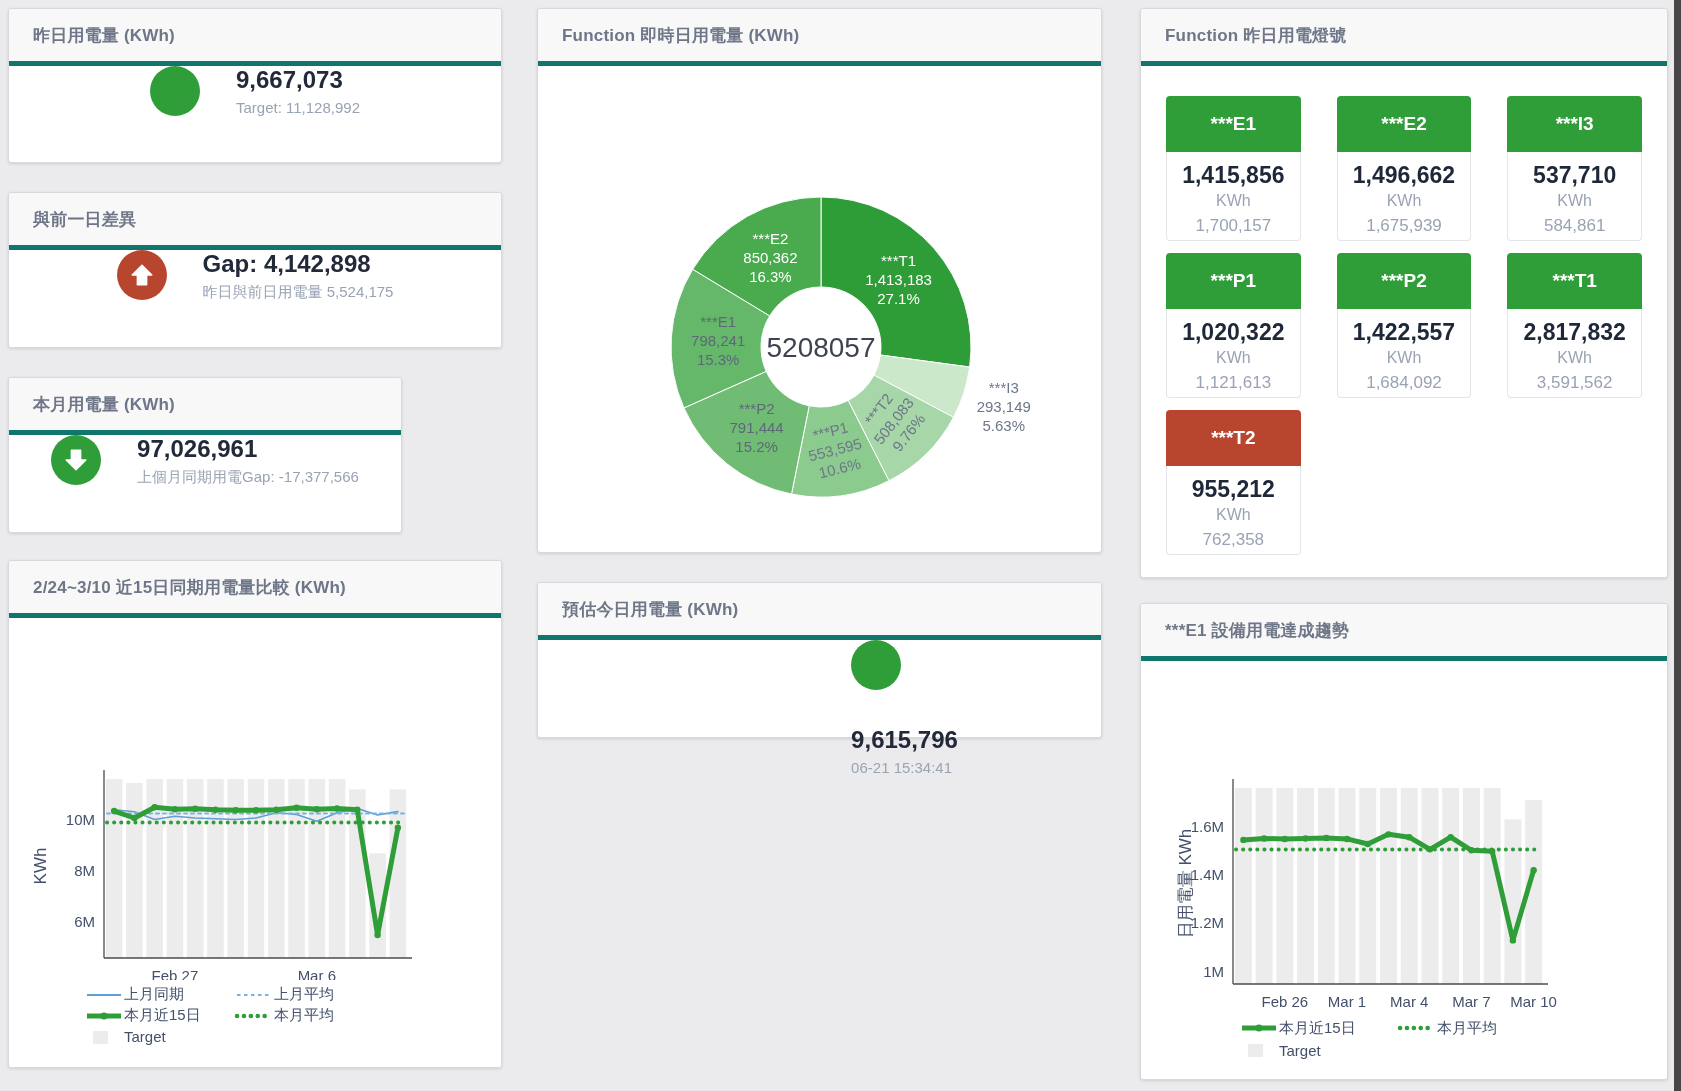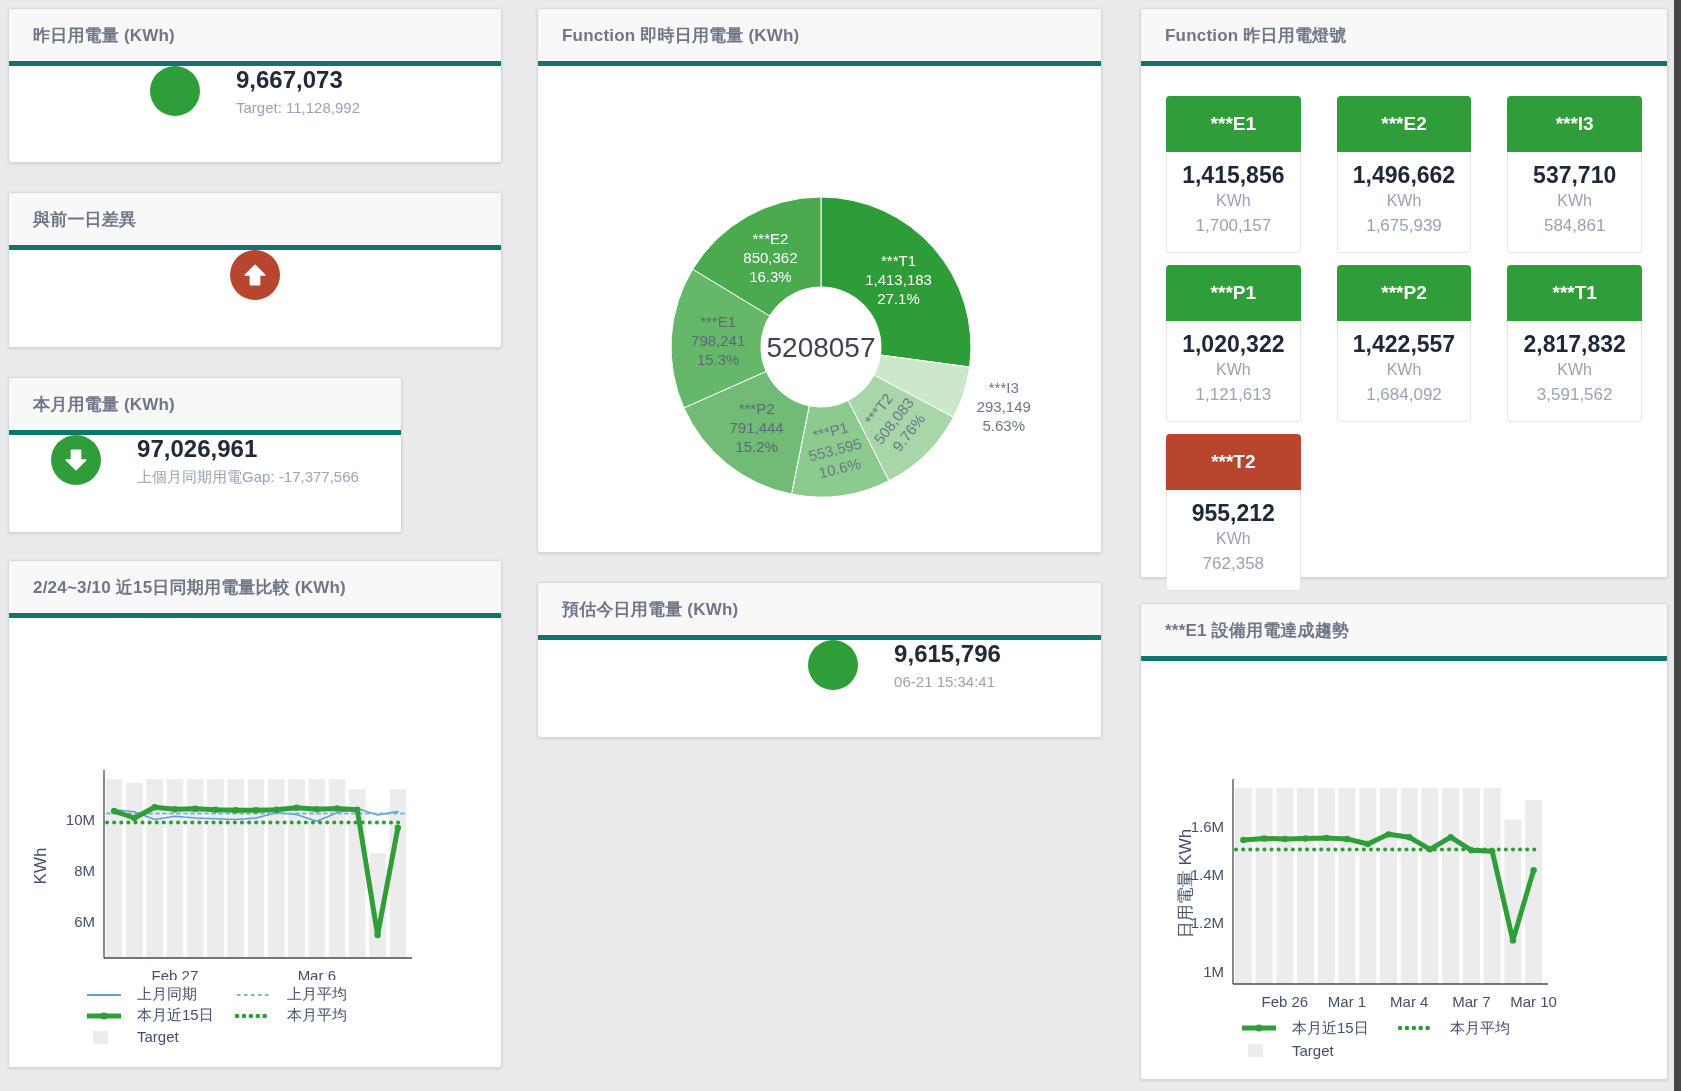--- a/index.html
+++ b/index.html
@@ -11,28 +11,28 @@
   .panel-body { position:relative; height:calc(100% - 57px); }
   .stat-body { display:flex; align-items:flex-start; justify-content:center; gap:36px; }
   .circle { width:50px; height:50px; border-radius:50%; display:flex; align-items:center; justify-content:center; flex:0 0 auto; }
   .circle svg { width:26px; height:26px; }
   .stat-value { font-size:24px; font-weight:700; color:#222a39; }
   .stat-sub { font-size:15px; color:#9aa3b4; margin-top:5px; }
   .shift-right { margin-left:170px; }
   .tiles { padding:30px 25px 0 25px; display:grid; grid-template-columns:repeat(3,1fr); column-gap:36px; row-gap:12px; align-content:start; }
   .tile { display:flex; flex-direction:column; }
   .tile-header { height:56px; border-radius:4px 4px 0 0; color:#fff; font-weight:700; font-size:19px; display:flex; align-items:center; justify-content:center; }
-  .tile-body { background:#fff; border:1px solid #e4e5e9; border-top:none; border-radius:0 0 4px 4px; text-align:center; padding:10px 4px 16px 4px; }
+  .tile-body { background:#fff; border:1px solid #e4e5e9; border-top:none; border-radius:0 0 4px 4px; text-align:center; padding:10px 4px 4px 4px; }
   .tile-value { font-size:23px; font-weight:700; color:#1f2838; }
   .tile-unit { font-size:16px; color:#9aa3b4; margin-top:3px; }
   .tile-target { font-size:17px; color:#9aa3b4; margin-top:6px; }
   .legend { position:absolute; }
   .legend-row { display:flex; align-items:center; }
   .legend-item { display:flex; align-items:center; }
-  .legend-item .lbl { font-size:15px; color:#43506b; margin-left:13px; white-space:nowrap; }
+  .legend-item .lbl { font-size:15px; color:#43506b; margin-left:0; white-space:nowrap; }
   .scrollbar { position:absolute; right:0; top:0; width:7px; height:100%; background:#474747; }
   svg text { font-family:"Liberation Sans","DejaVu Sans",sans-serif; }
 </style>
 </head>
 <body>
 
 <div class="page">
 
   <section class="panel" style="left:8px; top:8px; width:494px; height:155px;">
     <header class="panel-header">
@@ -50,20 +50,24 @@
   <section class="panel" style="left:8px; top:192px; width:494px; height:156px;">
     <header class="panel-header">
       <h2 class="panel-title">與前一日差異</h2>
     </header>
     <div class="panel-body stat-body">
       <span class="circle" style="background:#b8452d;">
         <svg viewBox="0 0 24 24">
             <path d="M12 3 L21 12 H16.2 V21 H7.8 V12 H3 Z" fill="#fff" stroke="#fff" stroke-width="1.5" stroke-linejoin="round"></path>
           </svg>
       </span>
+      <div>
+        <div class="stat-value">Gap: 4,142,898</div>
+        <div class="stat-sub">昨日與前日用電量 5,524,175</div>
+      </div>
     </div>
   </section>
 
   <section class="panel" style="left:8px; top:377px; width:394px; height:156px;">
     <header class="panel-header">
       <h2 class="panel-title">本月用電量 (KWh)</h2>
     </header>
     <div class="panel-body stat-body">
       <span class="circle" style="background:#2f9e38;">
         <svg viewBox="0 0 24 24">
@@ -191,21 +195,21 @@
           <text x="283" y="291" fill="#3d4350" font-size="28" text-anchor="middle">5208057</text>
         </svg>
     </div>
   </section>
 
   <section class="panel" style="left:537px; top:582px; width:565px; height:156px;">
     <header class="panel-header">
       <h2 class="panel-title">預估今日用電量 (KWh)</h2>
     </header>
     <div class="panel-body stat-body">
-      <div class="shift-right stat-body" style="height:auto;">
+      <div class="shift-right stat-body" style="height:auto;flex-direction:column;">
         <span class="circle" style="background:#2f9e38;"></span>
         <div>
           <div class="stat-value">9,615,796</div>
           <div class="stat-sub">06-21 15:34:41</div>
         </div>
       </div>
     </div>
   </section>
 
   <section class="panel" style="left:1140px; top:8px; width:528px; height:570px;">

